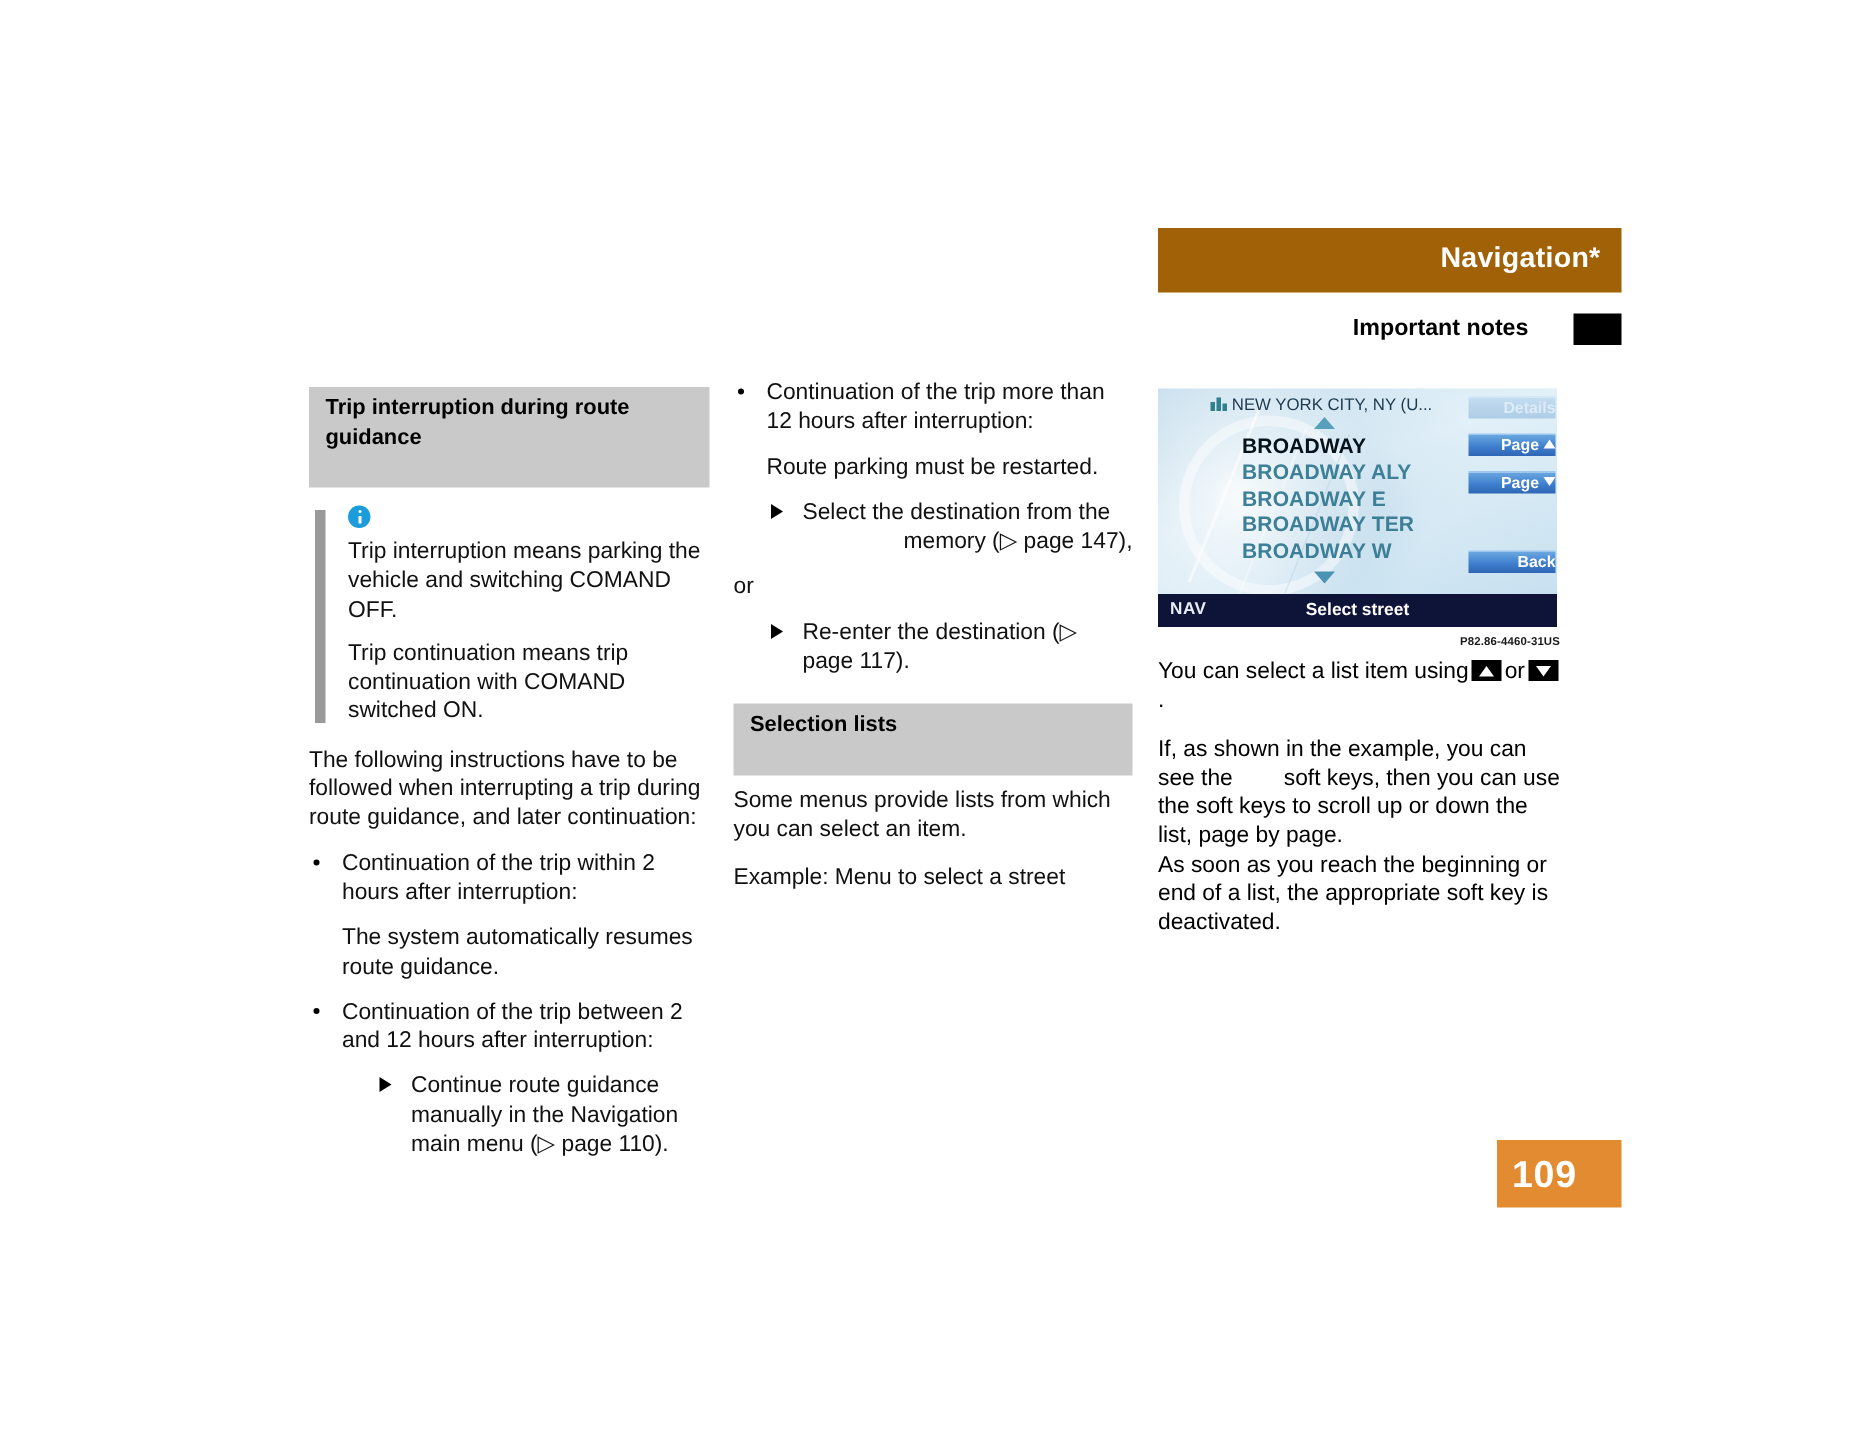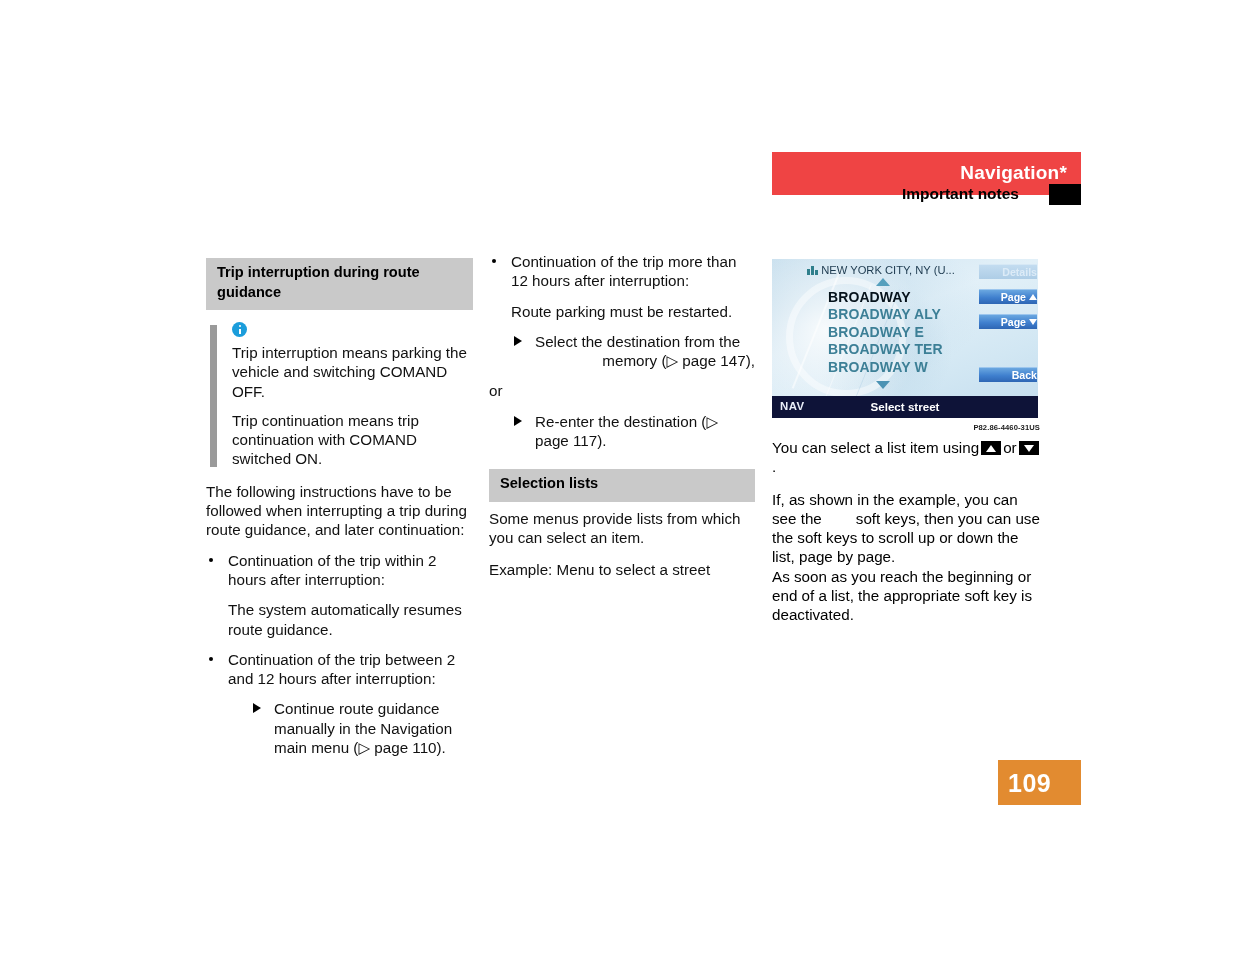--- a/index.html
+++ b/index.html
@@ -23,36 +23,36 @@
     overflow: hidden;
   }
 
   
   .hdr-orange {
     position: absolute;
     left: 772px;
     top: 152px;
     width: 309px;
     height: 43px;
-    background: #ef4444;
+    background: #a16207;
   }
   .hdr-orange-label {
     position: absolute;
     right: 14px;
     top: 10px;
     font-size: 19px;
     font-weight: bold;
     color: #ffffff;
     letter-spacing: 0.2px;
     white-space: nowrap;
   }
   .hdr-sub {
     position: absolute;
     left: 772px;
-    top: 184px;
+    top: 209px;
     width: 309px;
     height: 23px;
   }
   .hdr-sub-label {
     position: absolute;
     right: 62px;
     top: 1px;
     font-size: 15.5px;
     font-weight: bold;
     color: #000000;
@@ -75,21 +75,21 @@
     color: #111111;
   }
   .col-left  { left: 206px; top: 258px; width: 267px; }
   .col-mid   { left: 489px; top: 252px; width: 266px; }
 
   .sec-head {
     background: #c9c9c9;
     font-weight: bold;
     font-size: 14.6px;
     line-height: 19.5px;
-    padding: 5px 0 8px 11px;
+    padding: 5px 0 23px 11px;
     color: #000;
     box-sizing: border-box;
   }
   .para { margin-top: 13px; }
   .para.tight { margin-top: 7px; }
 
   
   .note {
     position: relative;
     margin-top: 12px;

